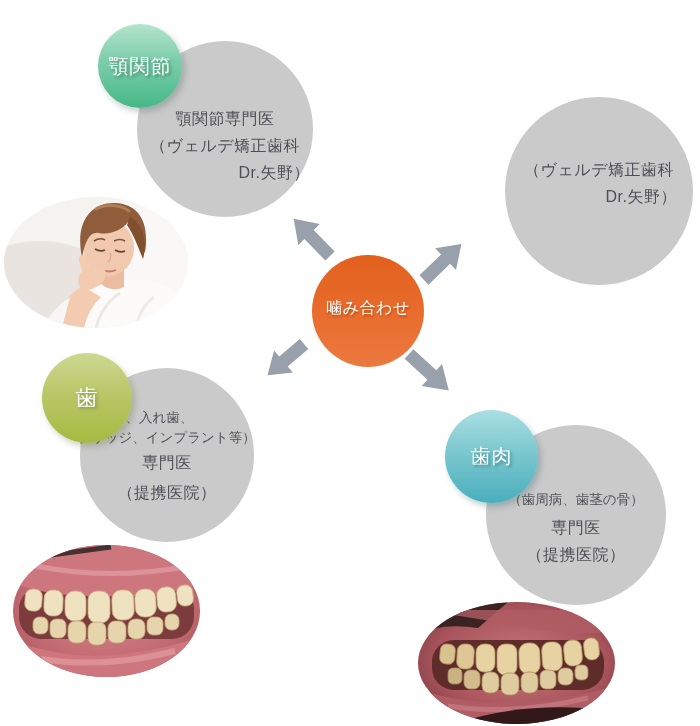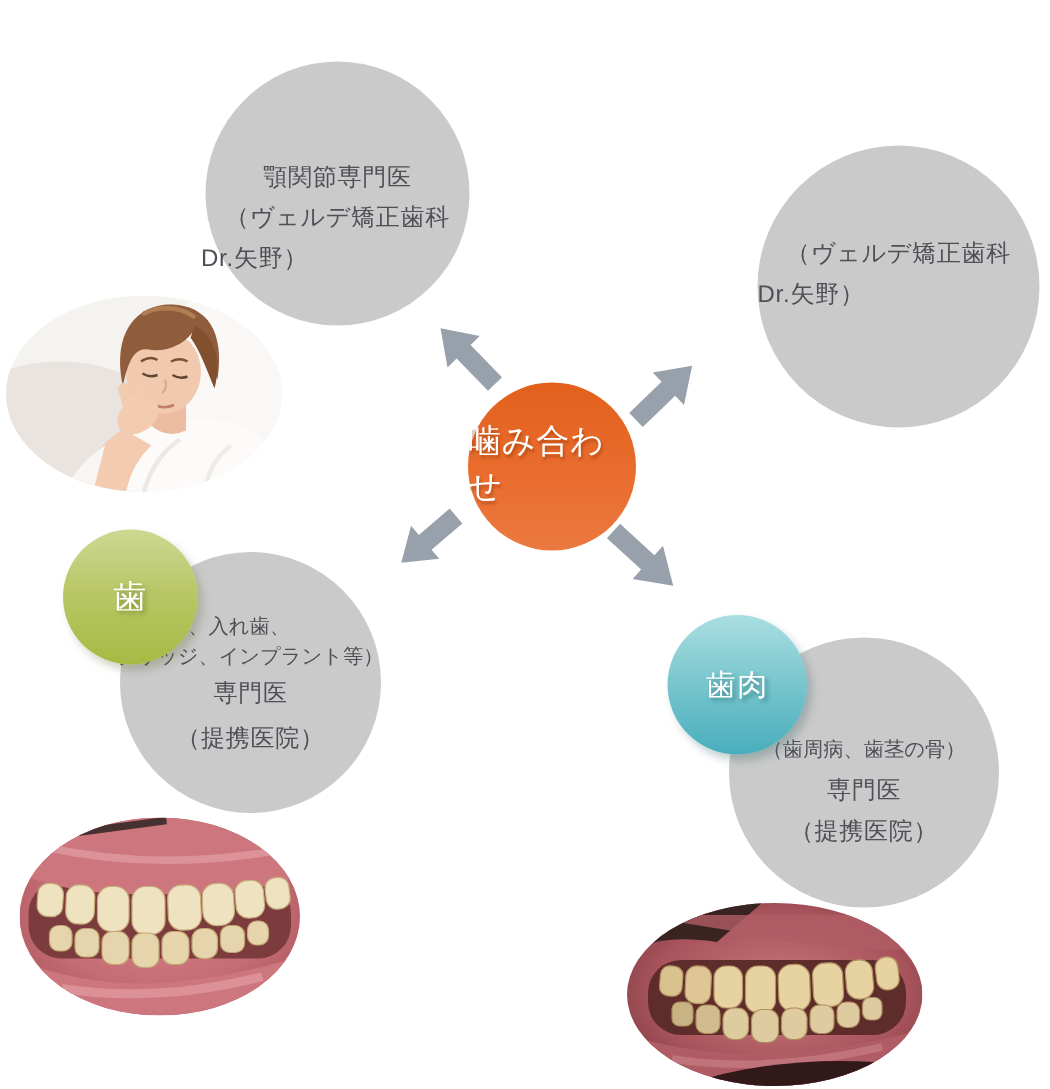--- a/index.html
+++ b/index.html
@@ -22,27 +22,27 @@
                  box-shadow:3px 4px 6px rgba(100,110,60,0.30); text-shadow:2px 2px 3px rgba(90,100,30,0.5); }
   .badge-teal  { background:linear-gradient(to bottom,#AADEE2 0%,#7CC8CF 45%,#49AEBC 100%);
                  box-shadow:3px 4px 6px rgba(50,95,100,0.30); text-shadow:2px 2px 3px rgba(20,85,95,0.5); }
 
   .center-circle {
     position:absolute; left:312px; top:255px; width:112px; height:112px; border-radius:50%;
     background:linear-gradient(to bottom,#E2601C 0%,#E96D2E 55%,#EB7940 100%);
     display:flex; align-items:center; justify-content:center;
   }
   .center-circle span {
-    color:#ffffff; font-size:22px; font-weight:500; letter-spacing:0.5px;
+    color:#ffffff; font-size:16px; font-weight:500; letter-spacing:0.5px;
     text-shadow:1px 2px 2px rgba(120,45,0,0.45); padding-bottom:5px;
   }
 
   .node-text { position:absolute; color:#4F4F57; }
   .node-text .ln { font-size:16px; line-height:27px; text-align:center; letter-spacing:0.5px; white-space:nowrap; }
-  .node-text .ln.right { text-align:left; }
+  .node-text .ln.right { text-align:right; }
   .node-text .sm { font-size:13.5px; line-height:20px; text-align:left; letter-spacing:0; white-space:nowrap; }
   .node-text .sm.centered { text-align:center; }
   .node-text .sm.indent { padding-left:8px; }
 
   .t-jaw   { left:134px; top:105px; width:182px; }
   .t-align { left:505px; top:156px; width:188px; }
   .t-align .right { padding-right:16px; }
   .t-jaw .right { padding-right:6px; }
   .t-tooth { left:77px;  top:408px; width:180px; }
   .t-gums  { left:486px; top:490px; width:180px; }
@@ -102,20 +102,23 @@
     <div class="ln">（提携医院）</div>
   </div>
 
   <div class="node-text t-gums">
     <div class="sm centered">（歯周病、歯茎の骨）</div>
     <div class="gap"></div>
     <div class="ln">専門医</div>
     <div class="ln">（提携医院）</div>
   </div>
 
+  <div class="badge badge-green" style="left:98px;top:24px;width:84px;height:84px;">
+    <span>顎関節</span>
+  </div>
   <div class="badge badge-lime" style="left:42px;top:353px;width:90px;height:90px;font-size:22px;">
     <span>歯</span>
   </div>
   <div class="badge badge-teal" style="left:445px;top:410px;width:93px;height:93px;">
     <span>歯肉</span>
   </div>
 
   <div class="center-circle">
     <span>噛み合わせ</span>
   </div>

